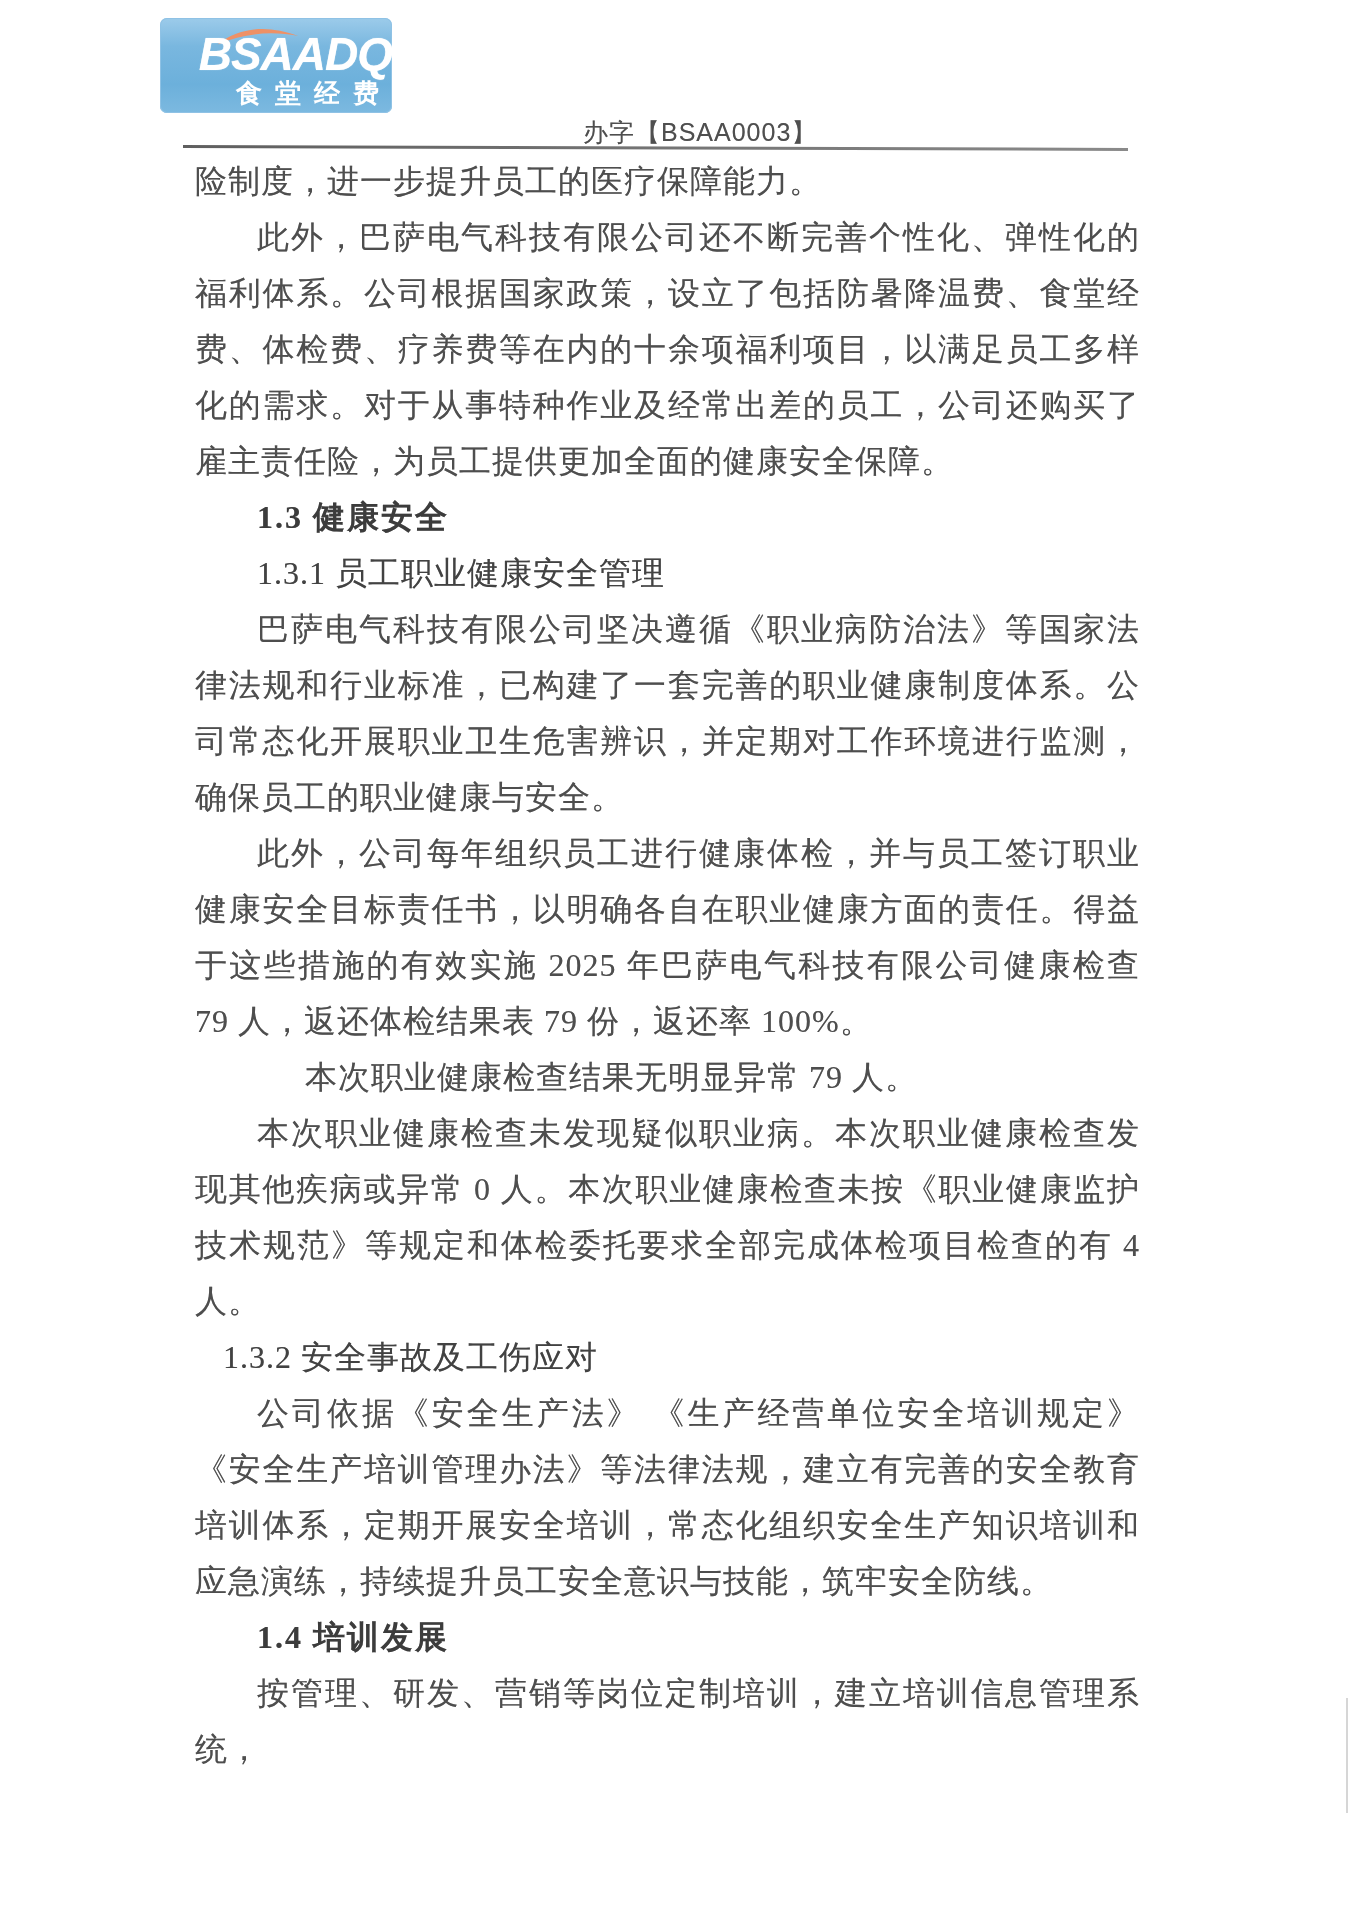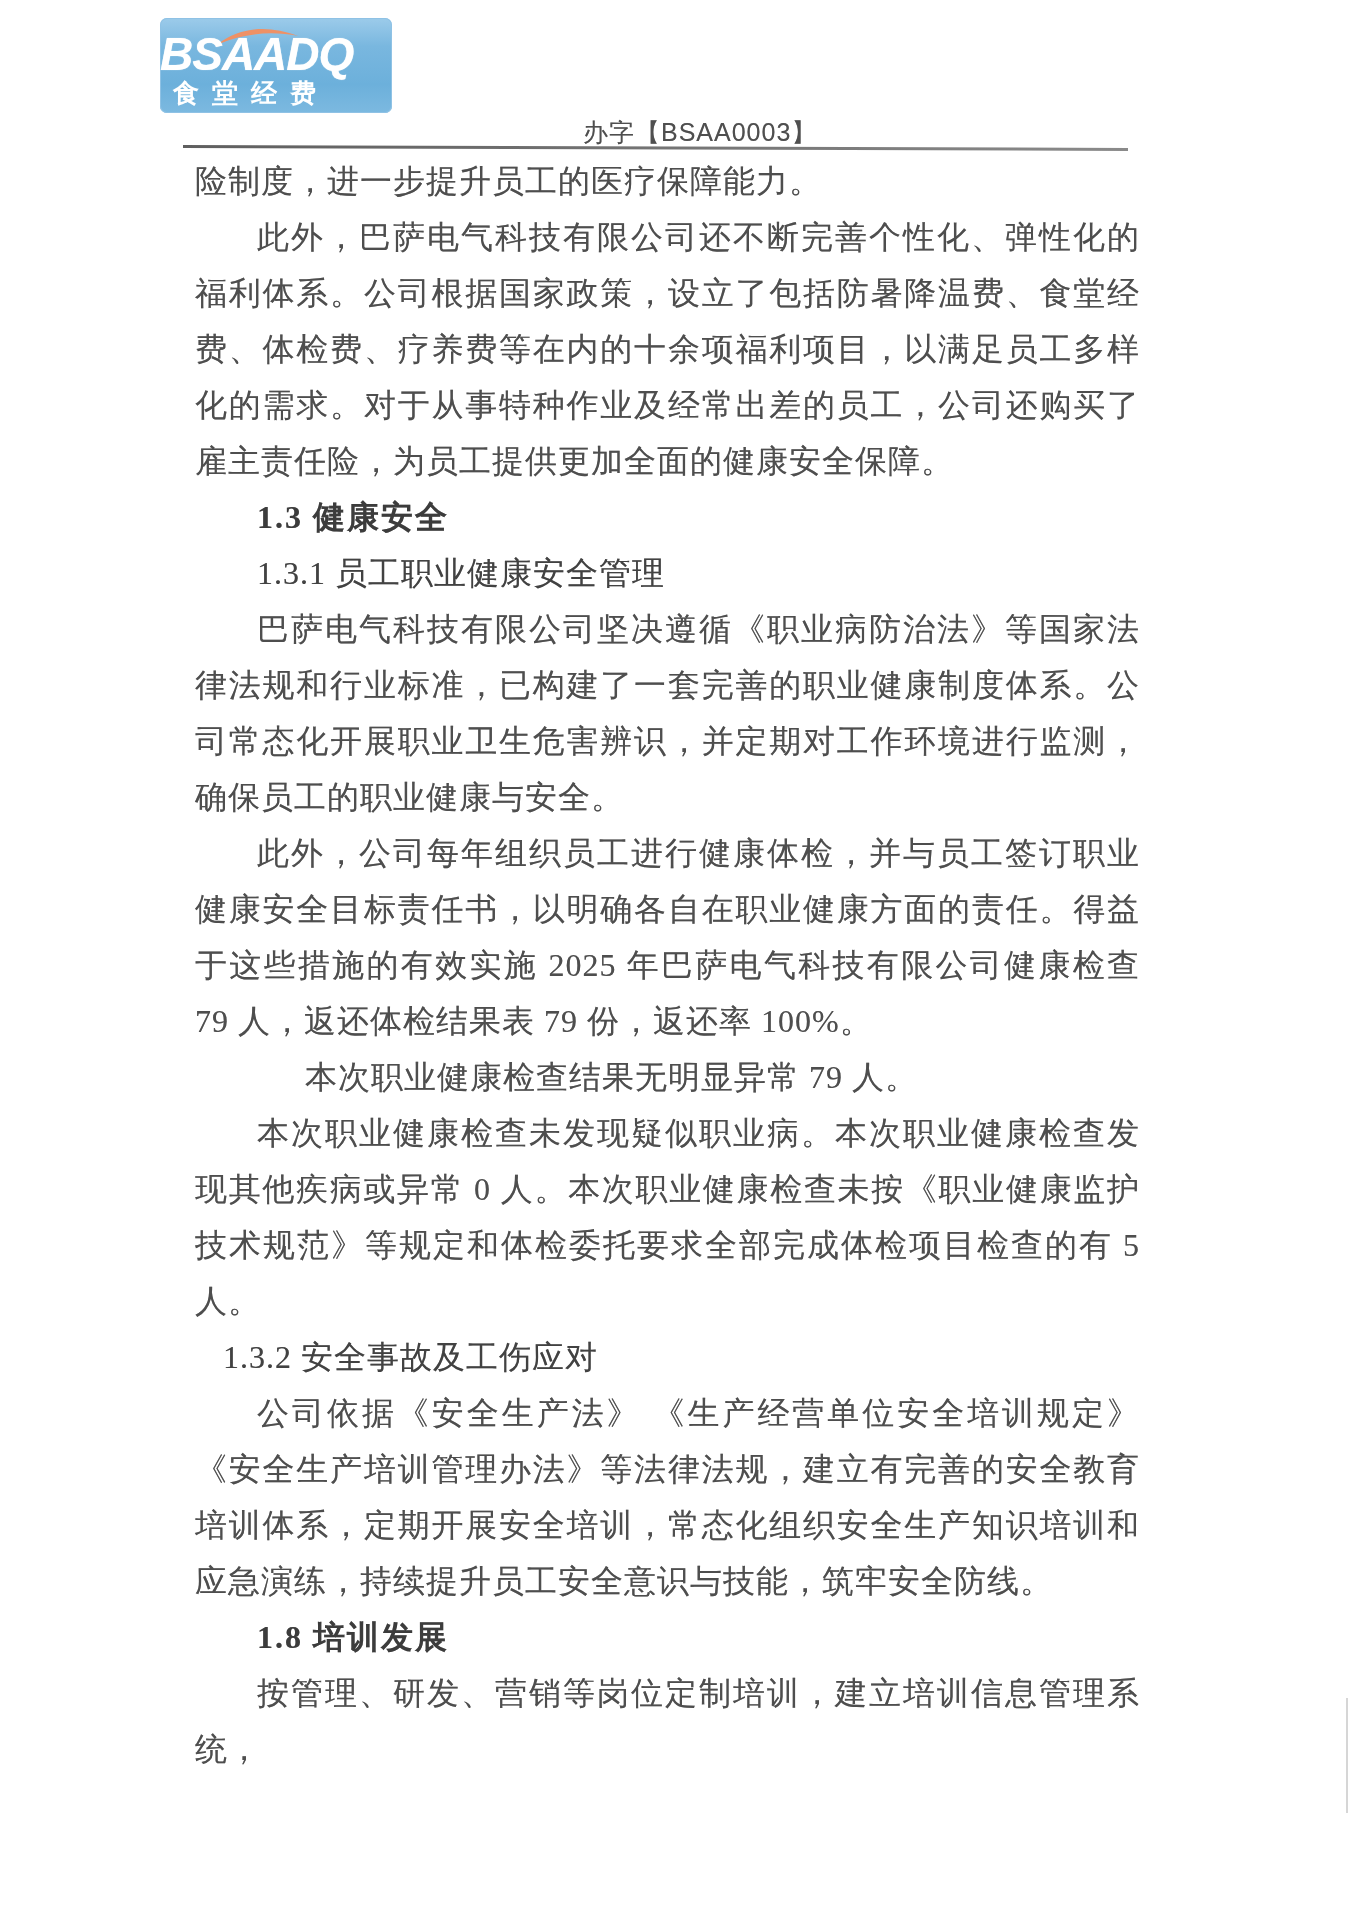--- a/index.html
+++ b/index.html
@@ -14,21 +14,21 @@
   }
 
   
   .logo {
     position: absolute;
     left: 160px; top: 18px;
     width: 232px; height: 95px;
     border-radius: 7px;
     background: linear-gradient(180deg, #9ccbea 0%, #79b7df 30%, #6cb0db 70%, #7cb9e0 100%);
     box-shadow: 0 0 0 1px #8fc2e5 inset;
-    text-align: left;
+    text-align: right;
     overflow: hidden;
   }
   .logo-en {
     position: relative;
     margin-top: 13px;
     font-family: "Liberation Sans", "DejaVu Sans", sans-serif;
     font-style: italic;
     font-weight: 900;
     font-size: 46px;
     line-height: 46px;
@@ -129,22 +129,22 @@
   <div class="header-rule"></div>
 
   <div class="doc-body">
     <p class="">险制度，进一步提升员工的医疗保障能力。</p>
     <p class="ind mt21">此外，巴萨电气科技有限公司还不断完善个性化、弹性化的福利体系。公司根据国家政策，设立了包括防暑降温费、食堂经费、体检费、疗养费等在内的十余项福利项目，以满足员工多样化的需求。对于从事特种作业及经常出差的员工，公司还购买了雇主责任险，为员工提供更加全面的健康安全保障。</p>
     <p class="h-bold ind mt5">1.3 健康安全</p>
     <p class="h ind mt7">1.3.1 员工职业健康安全管理</p>
     <p class="ind mt2">巴萨电气科技有限公司坚决遵循《职业病防治法》等国家法律法规和行业标准，已构建了一套完善的职业健康制度体系。公司常态化开展职业卫生危害辨识，并定期对工作环境进行监测，确保员工的职业健康与安全。</p>
     <p class="ind mt3">此外，公司每年组织员工进行健康体检，并与员工签订职业健康安全目标责任书，以明确各自在职业健康方面的责任。得益于这些措施的有效实施 2025 年巴萨电气科技有限公司健康检查 79 人，返还体检结果表 79 份，返还率 100%。</p>
     <p class="deep mt14">本次职业健康检查结果无明显异常 79 人。</p>
-    <p class="ind mt3">本次职业健康检查未发现疑似职业病。本次职业健康检查发现其他疾病或异常 0 人。本次职业健康检查未按《职业健康监护技术规范》等规定和体检委托要求全部完成体检项目检查的有 5 人。</p>
+    <p class="ind mt3">本次职业健康检查未发现疑似职业病。本次职业健康检查发现其他疾病或异常 0 人。本次职业健康检查未按《职业健康监护技术规范》等规定和体检委托要求全部完成体检项目检查的有 4 人。</p>
     <p class="h sm">1.3.2 安全事故及工伤应对</p>
     <p class="ind">公司依据《安全生产法》 《生产经营单位安全培训规定》 《安全生产培训管理办法》等法律法规，建立有完善的安全教育培训体系，定期开展安全培训，常态化组织安全生产知识培训和应急演练，持续提升员工安全意识与技能，筑牢安全防线。</p>
-    <p class="h-bold ind mt6">1.8 培训发展</p>
+    <p class="h-bold ind mt6">1.4 培训发展</p>
     <p class="ind mt4">按管理、研发、营销等岗位定制培训，建立培训信息管理系统，</p>
   </div>
 
   <div class="scan-artifact"></div>
 
 </div>
 
 </body></html>

